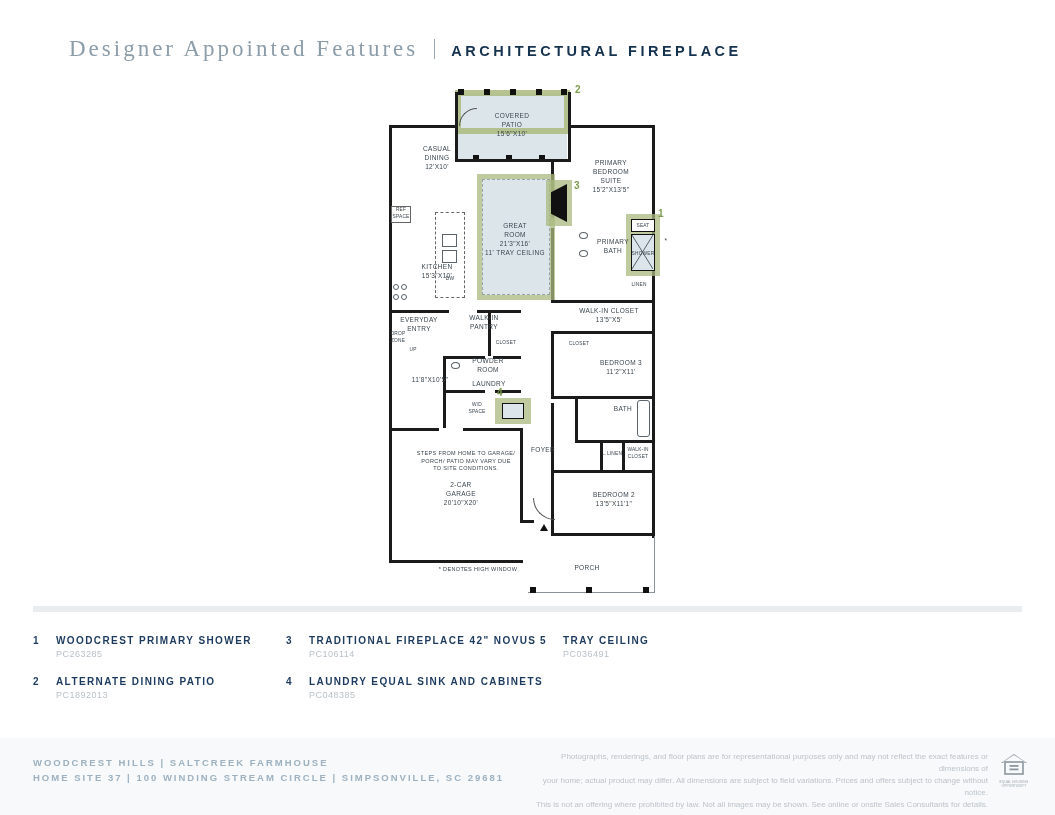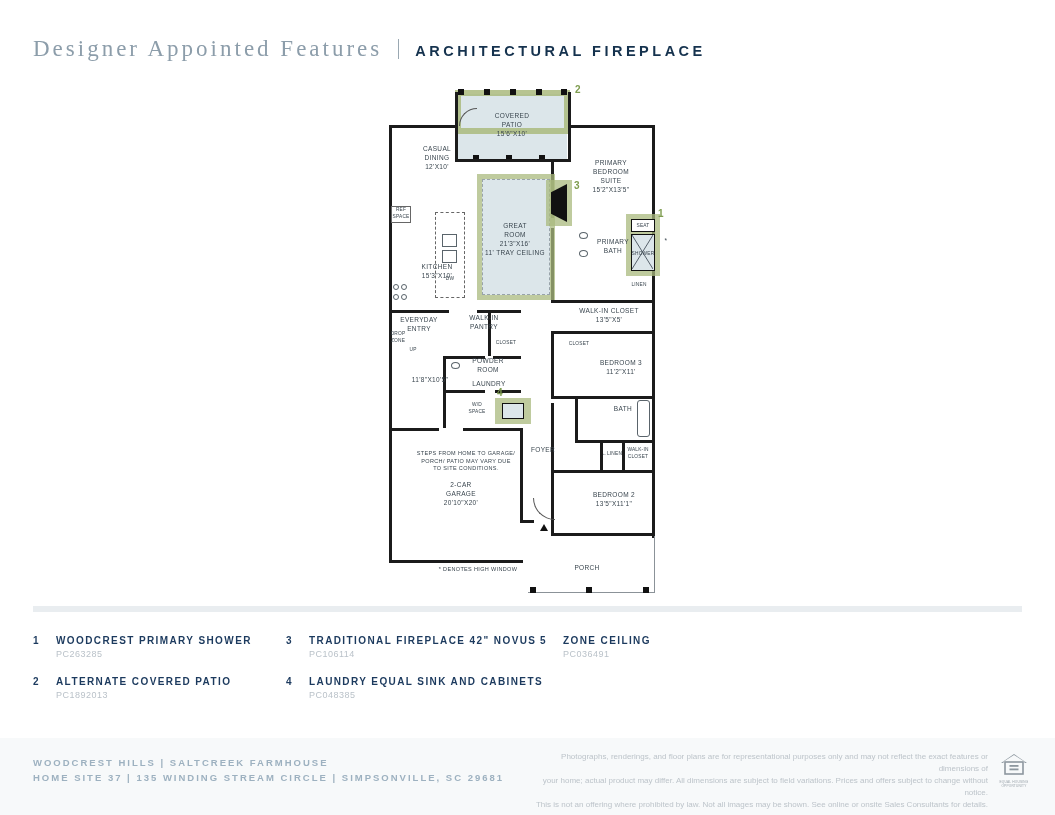--- a/index.html
+++ b/index.html
@@ -1,21 +1,21 @@
 <!DOCTYPE html>
 <html><head>
 <meta charset="utf-8">
 <style>
   * { margin:0; padding:0; box-sizing:border-box; }
   body { font-family:"Liberation Sans", sans-serif; background:#fff; }
   #page { position:relative; width:1055px; height:815px; background:#fff; overflow:hidden; }
 
   
   .hdr { position:absolute; left:33px; top:36px; display:flex; align-items:baseline; gap:16px; }
-  .hdr-title { font-family:"Liberation Serif", serif; font-size:23px; letter-spacing:3px; color:#8c9daa; font-weight:500; }
+  .hdr-title { font-family:"Liberation Serif", serif; font-size:23px; letter-spacing:3px; color:#8c9daa; font-weight:500;margin-left:36px; }
   .hdr-sep { display:inline-block; width:1px; height:20px; background:#9aa8b2; align-self:center; }
   .hdr-tag { font-size:14.5px; letter-spacing:3.5px; color:#15324e; font-weight:600; }
   .hdr-desc { position:absolute; left:33px; top:66px; font-size:10.5px; color:#7e96aa; letter-spacing:.2px; }
 
   
   #plan { position:absolute; left:385px; top:88px; width:290px; height:512px; }
   .w { position:absolute; background:#1b1b1b; }
   .post { position:absolute; width:6px; height:6px; background:#111; }
   .lbl { position:absolute; transform:translate(-50%,-50%); text-align:center; font-size:6.5px; line-height:1.4;
          letter-spacing:.35px; color:#39454e; white-space:pre-line; font-weight:500; }
@@ -213,42 +213,42 @@
 
   <div class="bigbar"></div>
 
   <div class="leg-item" style="left:33px;top:635px;width:250px;height:34px;">
     <span class="leg-num">1</span>
     <span class="leg-title">WOODCREST PRIMARY SHOWER</span>
     <span class="leg-code">PC263285</span>
   </div>
   <div class="leg-item" style="left:33px;top:676px;width:250px;height:34px;">
     <span class="leg-num">2</span>
-    <span class="leg-title">ALTERNATE COVERED PATIO</span>
+    <span class="leg-title">ALTERNATE DINING PATIO</span>
     <span class="leg-code">PC1892013</span>
   </div>
   <div class="leg-item" style="left:286px;top:635px;width:250px;height:34px;">
     <span class="leg-num">3</span>
     <span class="leg-title">TRADITIONAL FIREPLACE 42" NOVUS</span>
     <span class="leg-code">PC106114</span>
   </div>
   <div class="leg-item" style="left:286px;top:676px;width:250px;height:34px;">
     <span class="leg-num">4</span>
     <span class="leg-title">LAUNDRY EQUAL SINK AND CABINETS</span>
     <span class="leg-code">PC048385</span>
   </div>
   <div class="leg-item" style="left:540px;top:635px;width:250px;height:34px;">
     <span class="leg-num">5</span>
-    <span class="leg-title">ZONE CEILING</span>
+    <span class="leg-title">TRAY CEILING</span>
     <span class="leg-code">PC036491</span>
   </div>
 
   <div class="footband"></div>
   <div class="foot-line1">WOODCREST HILLS   |   SALTCREEK FARMHOUSE</div>
-  <div class="foot-line2">HOME SITE 37   |   135 WINDING STREAM CIRCLE   |   SIMPSONVILLE, SC 29681</div>
+  <div class="foot-line2">HOME SITE 37   |   100 WINDING STREAM CIRCLE   |   SIMPSONVILLE, SC 29681</div>
   <div class="foot-disc">Photographs, renderings, and floor plans are for representational purposes only and may not reflect the exact features or dimensions of
 your home; actual product may differ. All dimensions are subject to field variations. Prices and offers subject to change without notice.
 This is not an offering where prohibited by law. Not all images may be shown. See online or onsite Sales Consultants for details.</div>
   <div class="eho">
     <svg width="26" height="22" viewBox="0 0 26 22">
       <polygon points="13,0 26,9 23.5,9 23.5,7.8 13,1.0 2.5,7.8 2.5,9 0,9" fill="#8d979f"></polygon>
       <rect x="4" y="8" width="18" height="12" fill="none" stroke="#8d979f" stroke-width="1.6"></rect>
       <rect x="8.5" y="11" width="9" height="1.8" fill="#8d979f"></rect>
       <rect x="8.5" y="14.5" width="9" height="1.8" fill="#8d979f"></rect>
     </svg>

